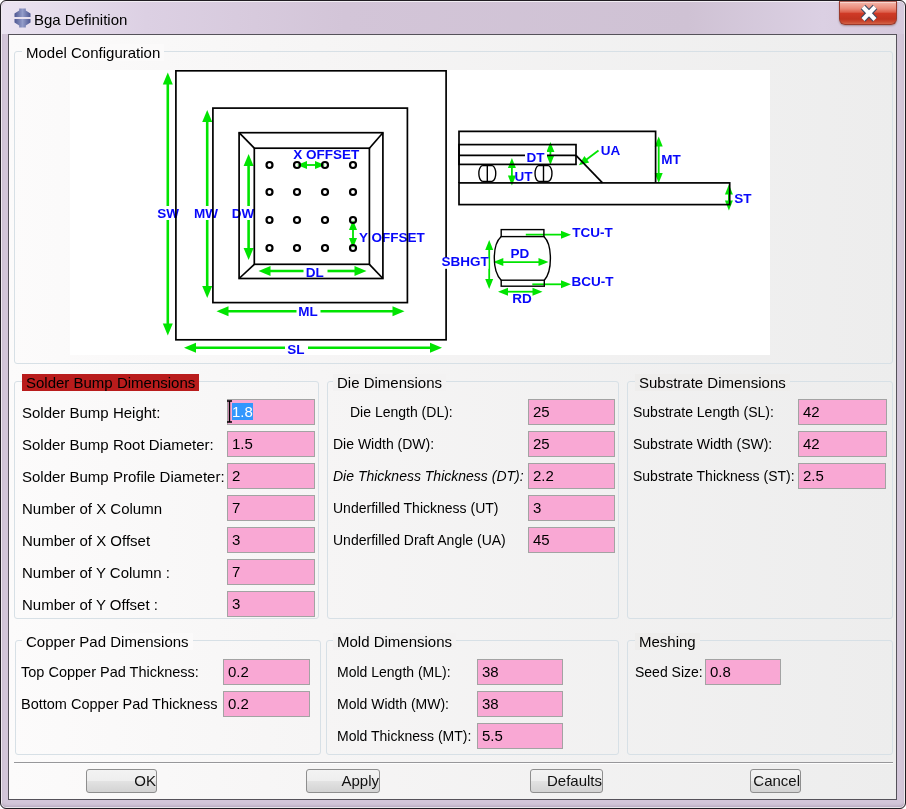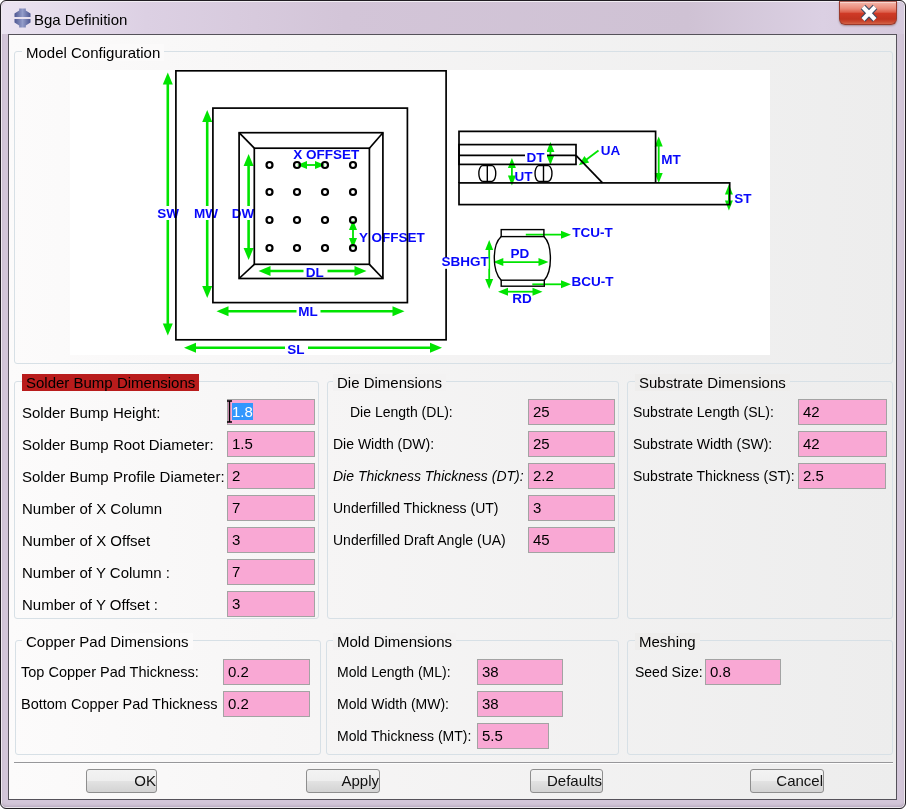--- a/index.html
+++ b/index.html
@@ -253,25 +253,25 @@
 <div class="inp" style="left:223px;top:659px;width:87px;height:26px;">0.2</div>
 <div class="inp" style="left:223px;top:691px;width:87px;height:26px;">0.2</div>
 
 <div class="grp" style="left:326px;top:640px;width:293px;height:115px;"></div>
 <div class="gtitle" style="left:333px;top:633px;background:#f3f2f2;">Mold Dimensions</div>
 <div class="lbl" style="left:337px;top:664px;">Mold Length (ML):</div>
 <div class="lbl" style="left:337px;top:696px;">Mold Width (MW):</div>
 <div class="lbl" style="left:337px;top:728px;">Mold Thickness (MT):</div>
 <div class="inp" style="left:477px;top:659px;width:86px;height:26px;">38</div>
 <div class="inp" style="left:477px;top:691px;width:86px;height:26px;">38</div>
-<div class="inp" style="left:477px;top:723px;width:72px;height:26px;">5.5</div>
+<div class="inp" style="left:477px;top:723px;width:86px;height:26px;">5.5</div>
 
 <div class="grp" style="left:627px;top:640px;width:266px;height:115px;"></div>
 <div class="gtitle" style="left:635px;top:633px;background:#eeedec;">Meshing</div>
 <div class="lbl" style="left:635px;top:664px;">Seed Size:</div>
 <div class="inp" style="left:705px;top:659px;width:76px;height:26px;">0.8</div>
 
 <div class="abs" style="left:14px;top:762px;width:879px;height:1px;background:#97979a;"></div>
 <div class="abs" style="left:14px;top:763px;width:879px;height:1px;background:#fdfdfd;"></div>
 <div class="btn" style="left:86px;width:71px;">OK</div>
 <div class="btn" style="left:306px;width:74px;">Apply</div>
 <div class="btn" style="left:530px;width:73px;">Defaults</div>
-<div class="btn" style="left:750px;width:74px;">Cancel</div>
+<div class="btn" style="left:750px;width:51px;">Cancel</div>
 
 </body></html>

